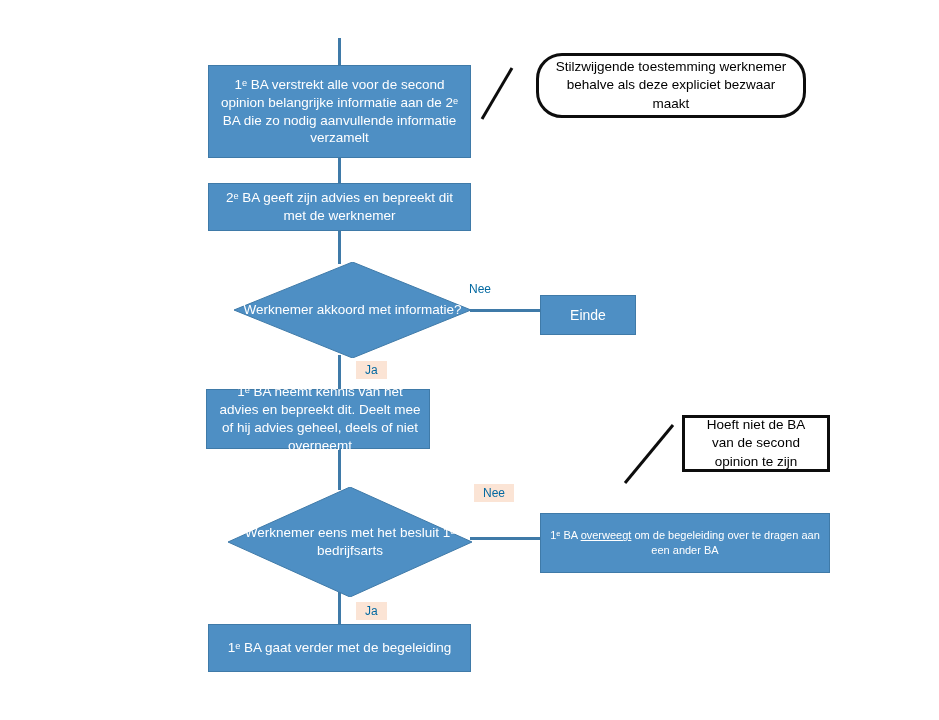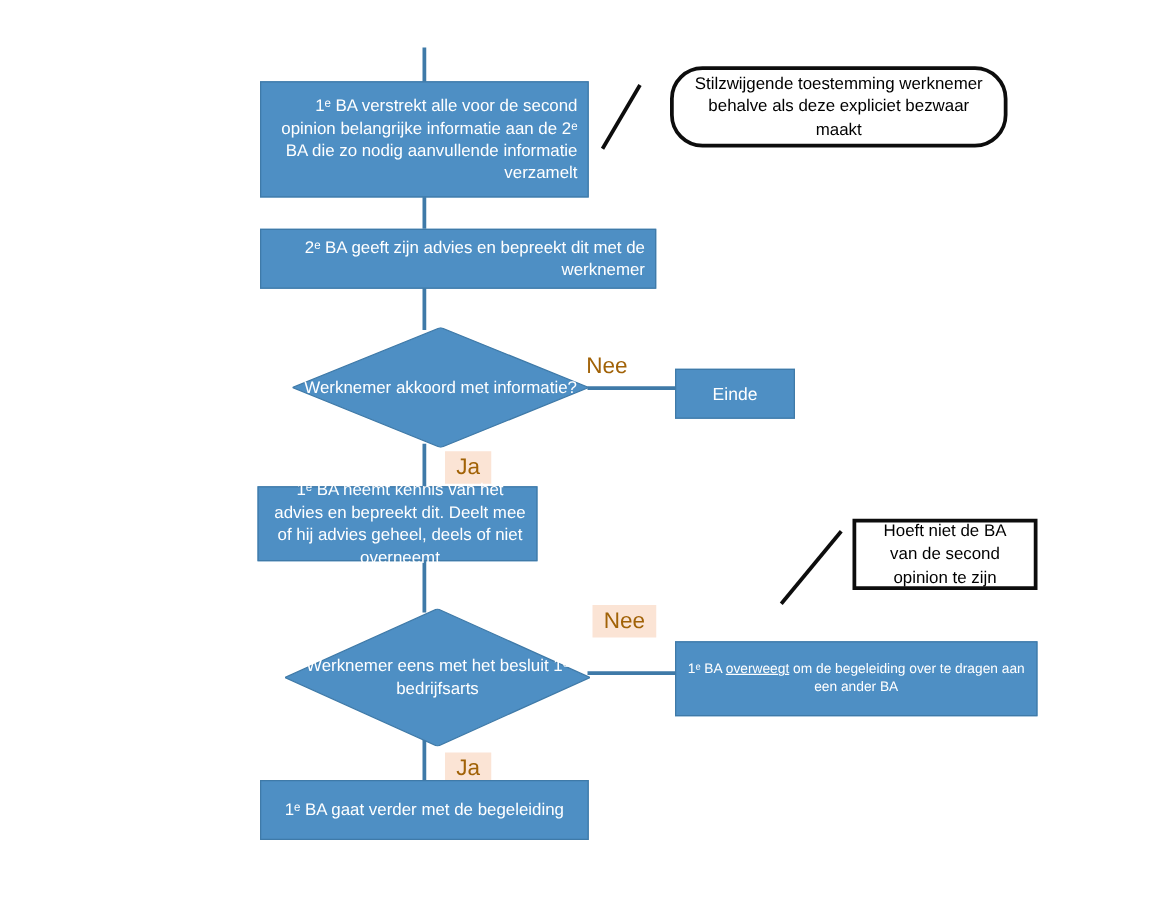--- a/index.html
+++ b/index.html
@@ -64,22 +64,22 @@
     justify-content: center;
     text-align: center;
     color: #ffffff;
     line-height: 1.34;
     pointer-events: none;
   }
 
   
   .elabel {
     position: absolute;
-    color: #a16207;
-    font-size: 18px;
+    color: #0369a1;
+    font-size: 12px;
     line-height: 1.2;
     white-space: nowrap;
   }
   .elabel.hl {
     background: #fbe4d5;
     padding: 2px 9px;
   }
 
   
   .callout {
@@ -114,25 +114,25 @@
   <div class="conn conn-h" style="left:470px; top:309px; width:72px;"></div>
 
   <div class="conn conn-v" style="left:338px; top:355px; height:35px;"></div>
 
   <div class="conn conn-v" style="left:338px; top:448px; height:42px;"></div>
 
   <div class="conn conn-h" style="left:470px; top:537px; width:72px;"></div>
 
   <div class="conn conn-v" style="left:338px; top:592px; height:33px;"></div>
 
-  <div class="pbox" style="left:208px; top:65px; width:263px; height:93px; font-size:13.5px;text-align:right;">
+  <div class="pbox" style="left:208px; top:65px; width:263px; height:93px; font-size:13.5px;">
     <span class="txt">1ᵉ BA verstrekt alle voor de second opinion belangrijke informatie aan de 2ᵉ BA die zo nodig aanvullende informatie verzamelt</span>
   </div>
 
-  <div class="pbox" style="left:208px; top:183px; width:317px; height:48px; font-size:13.5px;text-align:right;">
+  <div class="pbox" style="left:208px; top:183px; width:263px; height:48px; font-size:13.5px;">
     <span class="txt">2ᵉ BA geeft zijn advies en bepreekt dit met de werknemer</span>
   </div>
 
   <div class="diamond" style="left:234px; top:262px; width:237px; height:96px;">
     <svg width="237" height="96" viewBox="0 0 237 96">
       <polygon points="118.5,0 237,48 118.5,96 0,48" fill="#4e8fc4" stroke="#3f7aa8" stroke-width="1"></polygon>
     </svg>
     <div class="dlabel" style="font-size:13.5px;">
       <span>Werknemer akkoord met informatie?</span>
     </div>

